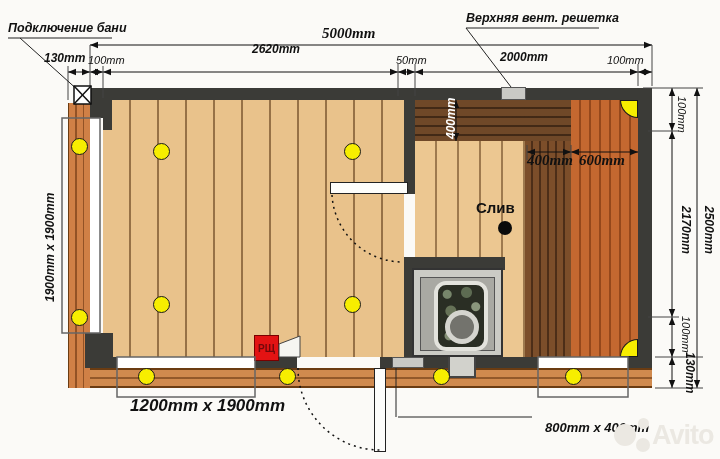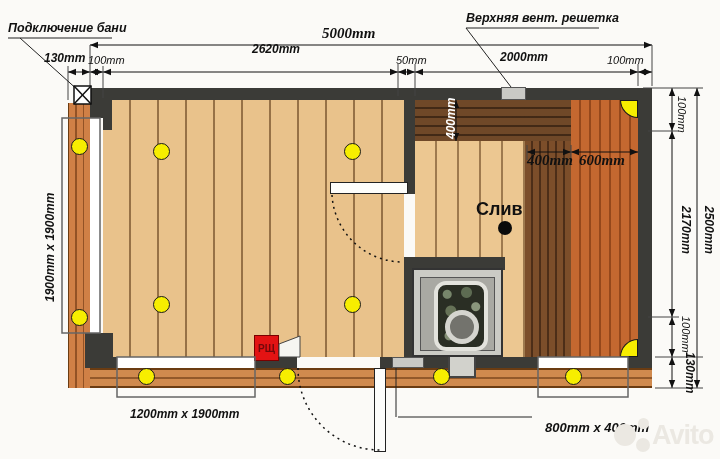--- a/index.html
+++ b/index.html
@@ -22,21 +22,21 @@
   .bench-main{background-color:#c46830;
       background-image:repeating-linear-gradient(to right,rgba(0,0,0,0) 0 8px,rgba(110,45,10,.55) 8px 10px);}
   .light{width:17px;height:17px;border-radius:50%;background:#f7ee00;border:1.5px solid #1a1a1a;}
   .qlight{width:18px;height:18px;background:#f7ee00;border:1.5px solid #1a1a1a;}
   .glass{background:#ffffff;}
   .dim{font-style:italic;font-weight:bold;font-size:12px;color:#111;white-space:nowrap;line-height:13px;}
   .dim.small{font-weight:normal;font-size:11px;}
   .dim.big{font-size:15px;font-family:Liberation Serif, serif;}
   .dim.white{color:#ffffff;}
   .ann{font-style:italic;font-weight:bold;font-size:12.5px;color:#111;white-space:nowrap;}
-  .plain-bold{font-weight:bold;font-size:18px;color:#111;white-space:nowrap;}
+  .plain-bold{font-weight:bold;font-size:15px;color:#111;white-space:nowrap;}
   .rot-up{transform:rotate(-90deg);transform-origin:0 0;}
   .rot-down{transform:rotate(90deg);transform-origin:0 0;}
   .panel{background:#e31313;border:1px solid #7a0000;color:#70080a;font-weight:bold;font-size:10px;
          display:flex;align-items:center;justify-content:center;}
   .stove-body{background:#cbcbc5;border:2px solid #333;}
   .stove-inner{background:#a9a9a3;border:1px solid #555;}
   .stones{background-color:#2a2e24;border:4px solid #e3e3dd;border-radius:12px;
       background-image:
         radial-gradient(circle at 20% 15%, #77866b 0 4px, rgba(0,0,0,0) 5px),
         radial-gradient(circle at 62% 12%, #5d6b52 0 5px, rgba(0,0,0,0) 6px),
@@ -190,21 +190,21 @@
   <div class="abs dim" style="left:500px;top:51px;">2000mm</div>
   <div class="abs dim small" style="left:607px;top:54px;">100mm</div>
 
   <div class="abs dim small rot-down" style="left:688px;top:96px;">100mm</div>
   <div class="abs dim rot-down" style="left:692px;top:206px;">2170mm</div>
   <div class="abs dim rot-down" style="left:715px;top:206px;">2500mm</div>
   <div class="abs dim small rot-down" style="left:692px;top:316px;">100mm</div>
   <div class="abs dim rot-down" style="left:696px;top:352px;">130mm</div>
 
   <div class="abs dim rot-up" style="left:44px;top:302px;">1900mm x 1900mm</div>
-  <div class="abs dim" style="left:130px;top:408px;font-size:12px;text-align:right;">1200mm x 1900mm</div>
+  <div class="abs dim" style="left:130px;top:399px;font-size:17px;text-align:right;">1200mm x 1900mm</div>
   <div class="abs dim" style="left:545px;top:421px;font-size:13px;">800mm x 400mm</div>
 
   <div class="abs dim white rot-up" style="left:445px;top:139px;">400mm</div>
   <div class="abs dim big" style="left:527px;top:154px;">400mm</div>
   <div class="abs dim big" style="left:579px;top:154px;">600mm</div>
 
   <div class="abs wm" style="left:604px;top:412px;width:116px;height:44px;">
     <span class="wm-circle" style="left:10px;top:12px;width:22px;height:22px;"></span>
     <span class="wm-circle" style="left:34px;top:6px;width:11px;height:11px;"></span>
     <span class="wm-circle" style="left:32px;top:26px;width:14px;height:14px;"></span>

